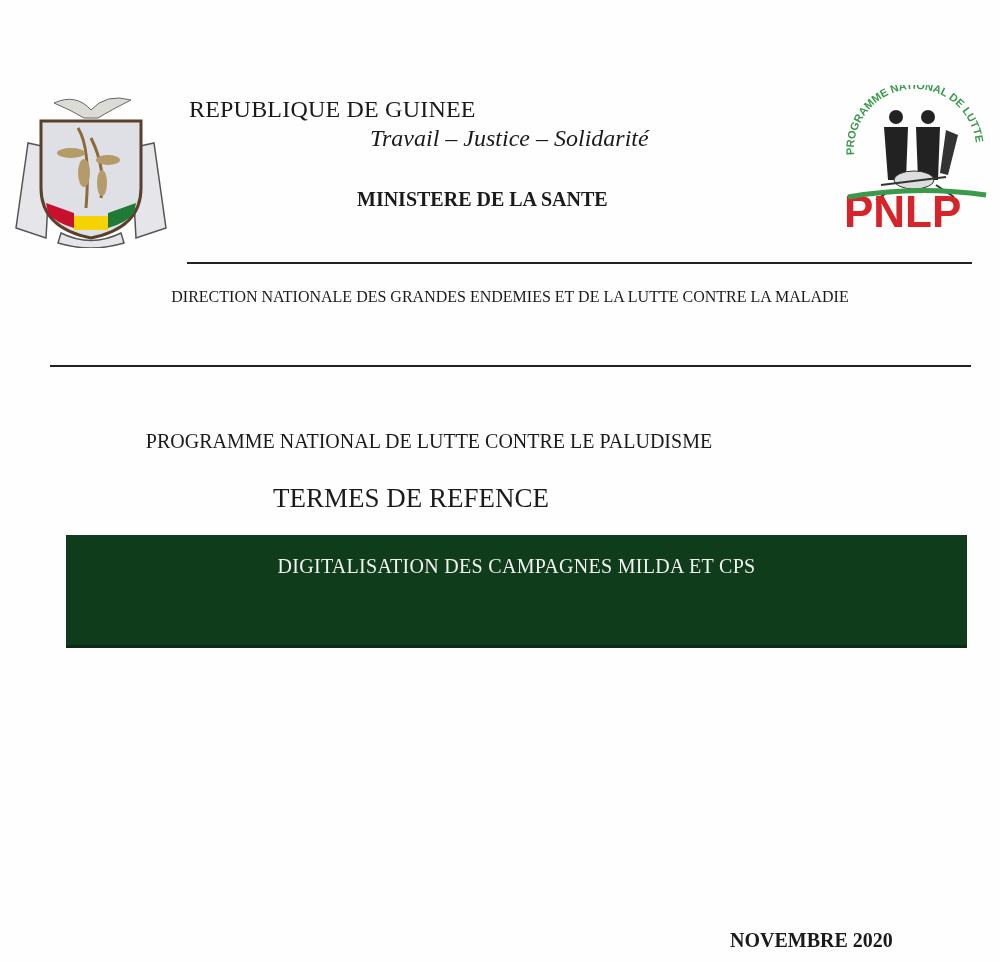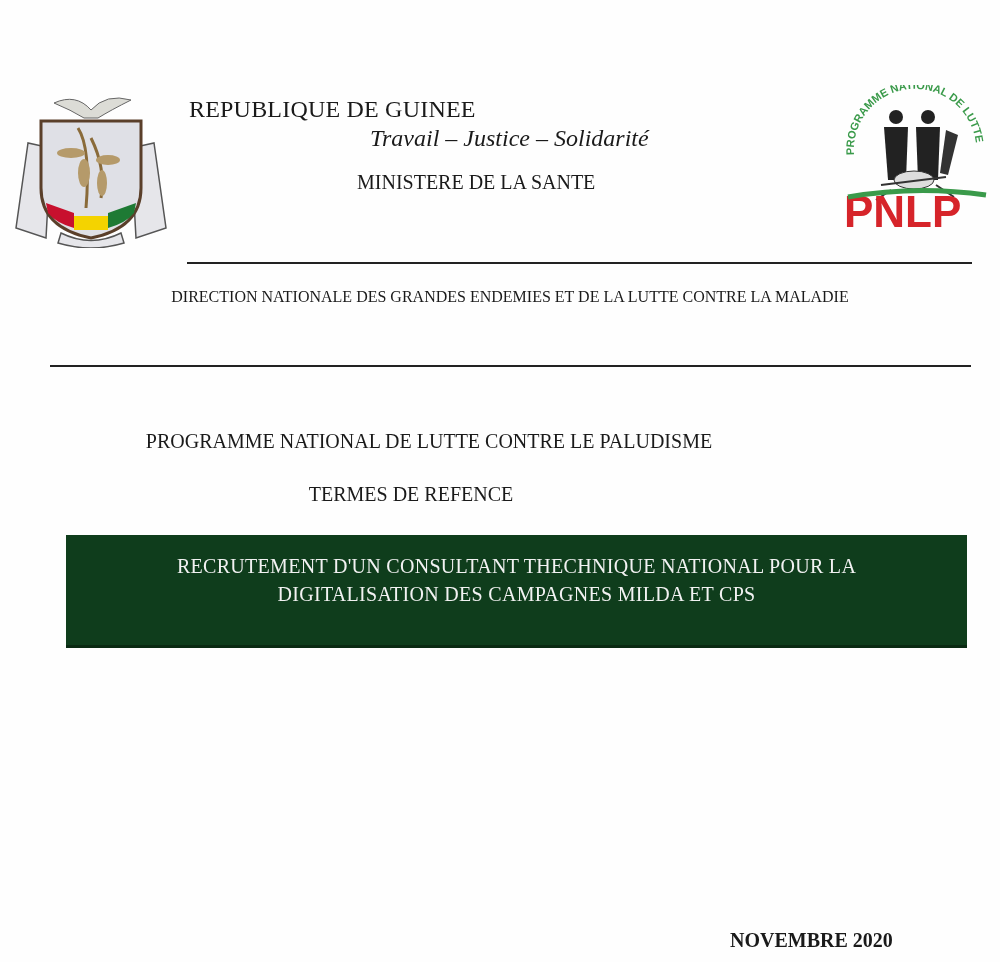--- a/index.html
+++ b/index.html
@@ -3,26 +3,26 @@
   <meta charset="utf-8">
   <style>
     html, body { margin:0; padding:0; }
     body { width:1000px; height:962px; background:#fefefe; position:relative; overflow:hidden;
            font-family:"Liberation Serif","DejaVu Serif",serif; color:#1a1a1a; }
     .abs { position:absolute; }
     .emblem { left:6px; top:88px; width:170px; height:160px; }
     .pnlp { left:836px; top:85px; width:160px; height:150px; }
     .rep { left:189px; top:96px; font-size:24px; letter-spacing:0.2px; }
     .motto { left:370px; top:117px; font-size:24px; font-style:italic;margin-top:8px; }
-    .min { left:357px; top:171px; font-size:20px; font-weight:normal; }
+    .min { left:357px; top:188px; font-size:20px; font-weight:bold; }
     .rule1 { left:187px; top:262px; width:785px; height:2px; background:#222; }
     .dir { left:50px; top:283px; width:920px; text-align:center; font-size:16px; line-height:27px; }
     .rule2 { left:50px; top:365px; width:921px; height:2px; background:#222; }
     .prog { left:0; top:430px; width:836px; text-align:center; font-size:20px; padding-left:22px; box-sizing:border-box; }
-    .tdr { left:0; top:483px; width:800px; text-align:center; font-size:20px; padding-left:22px; box-sizing:border-box; }
+    .tdr { left:0; top:483px; width:800px; text-align:center; font-size:27px; padding-left:22px; box-sizing:border-box; }
     .banner { left:66px; top:535px; width:901px; height:113px; background:#0f3d1c;
               box-shadow: inset 0 -3px 0 #0a2a12; }
     .banner-text { position:absolute; left:0; top:17px; width:100%; text-align:center; color:#f2f2f2;
               font-size:20px; line-height:28px; letter-spacing:0.3px; }
     .date { left:730px; top:929px; font-size:20px; font-weight:bold; }
   </style>
 </head>
 <body>
 
 <div class="abs emblem">
@@ -77,18 +77,17 @@
 
 <div class="abs rule1"></div>
 <div class="abs dir">DIRECTION NATIONALE DES GRANDES ENDEMIES ET DE LA LUTTE CONTRE LA MALADIE</div>
 <div class="abs rule2"></div>
 
 <div class="abs prog">PROGRAMME NATIONAL DE LUTTE CONTRE LE PALUDISME</div>
 <div class="abs tdr">TERMES DE REFENCE</div>
 
 <div class="abs banner">
   <div class="banner-text">
-    <div>RECRUTEMENT D'UN CONSULTANT THECHNIQUE NATIONAL POUR LA</div>
     <div>DIGITALISATION DES CAMPAGNES MILDA ET CPS</div>
   </div>
 </div>
 
 <div class="abs date">NOVEMBRE 2020</div>
 
 </body></html>

